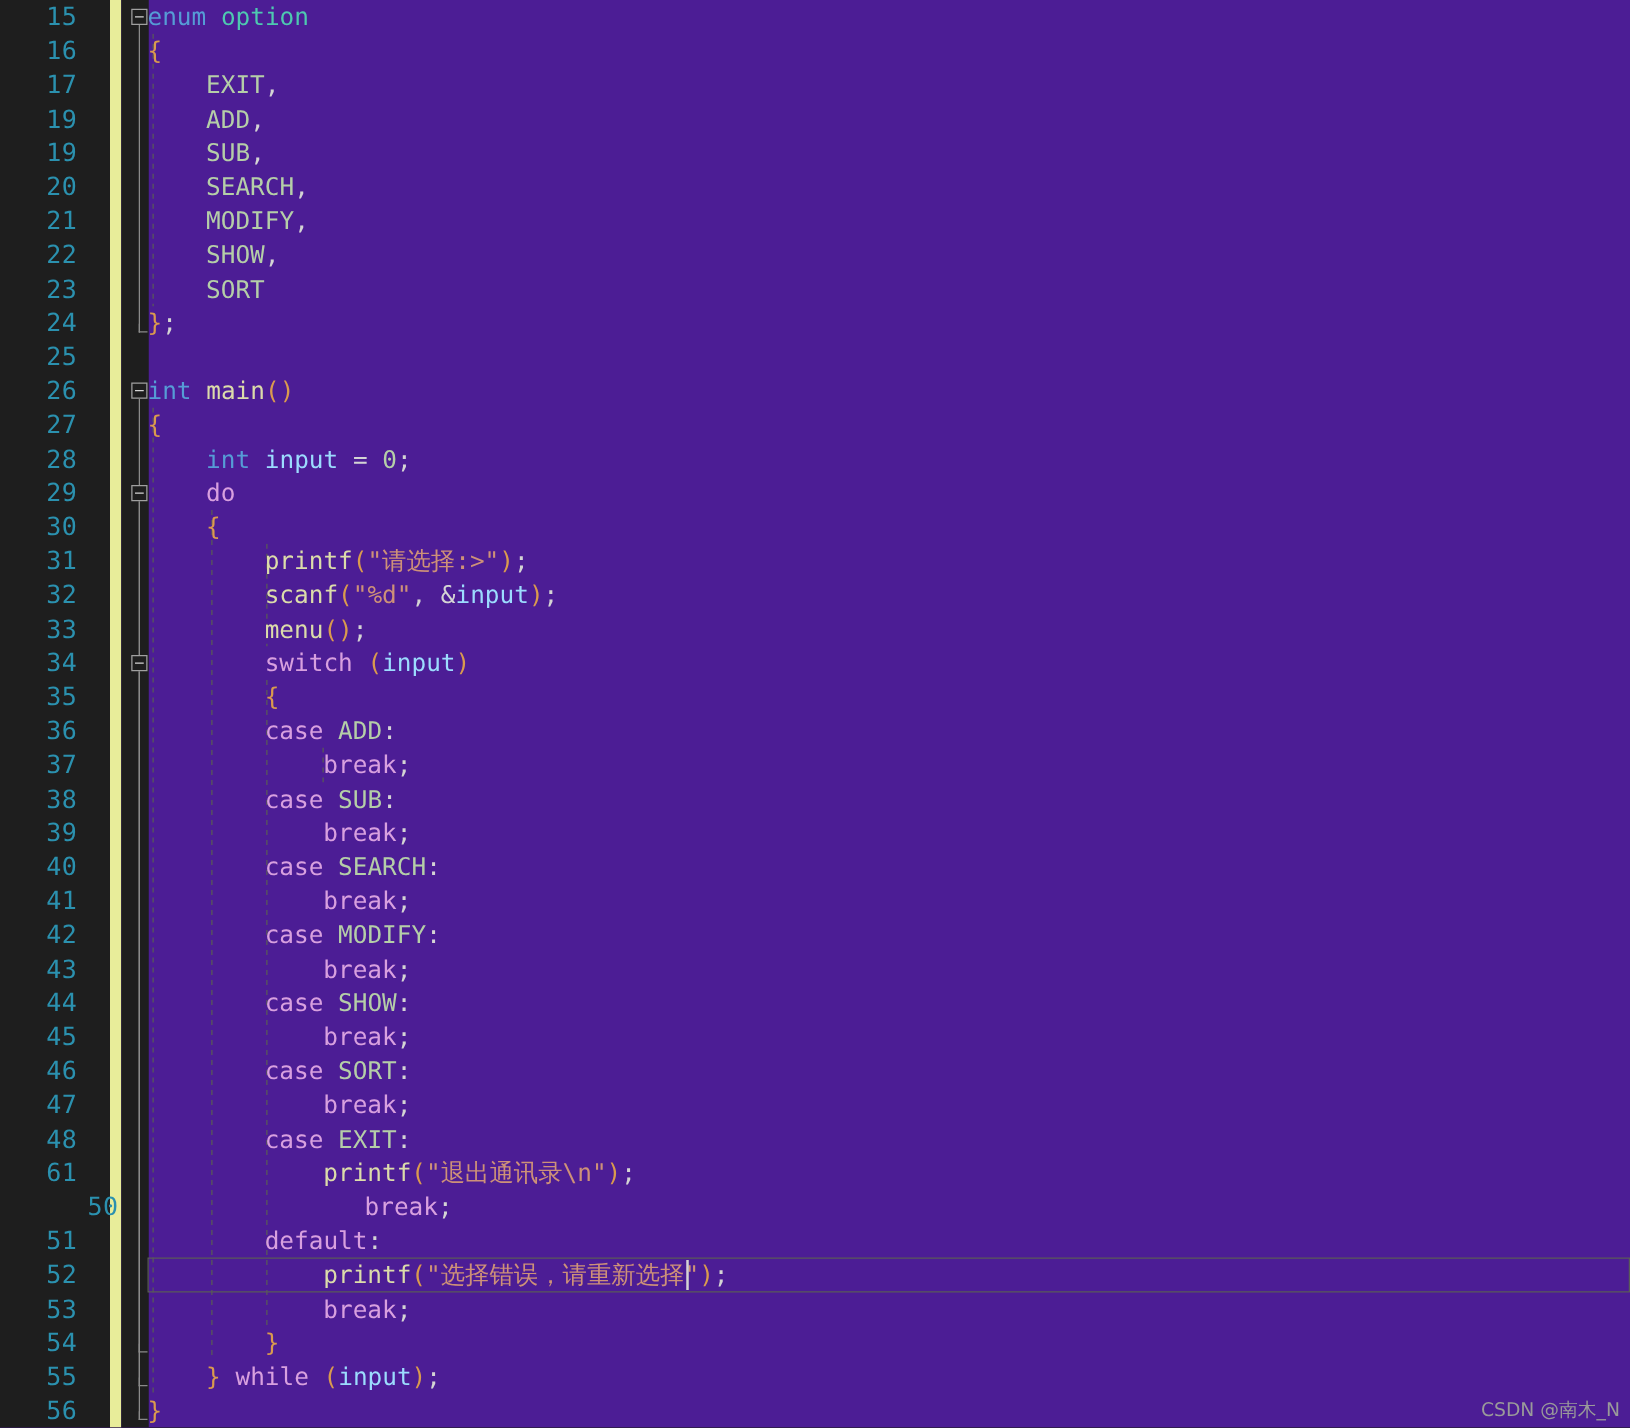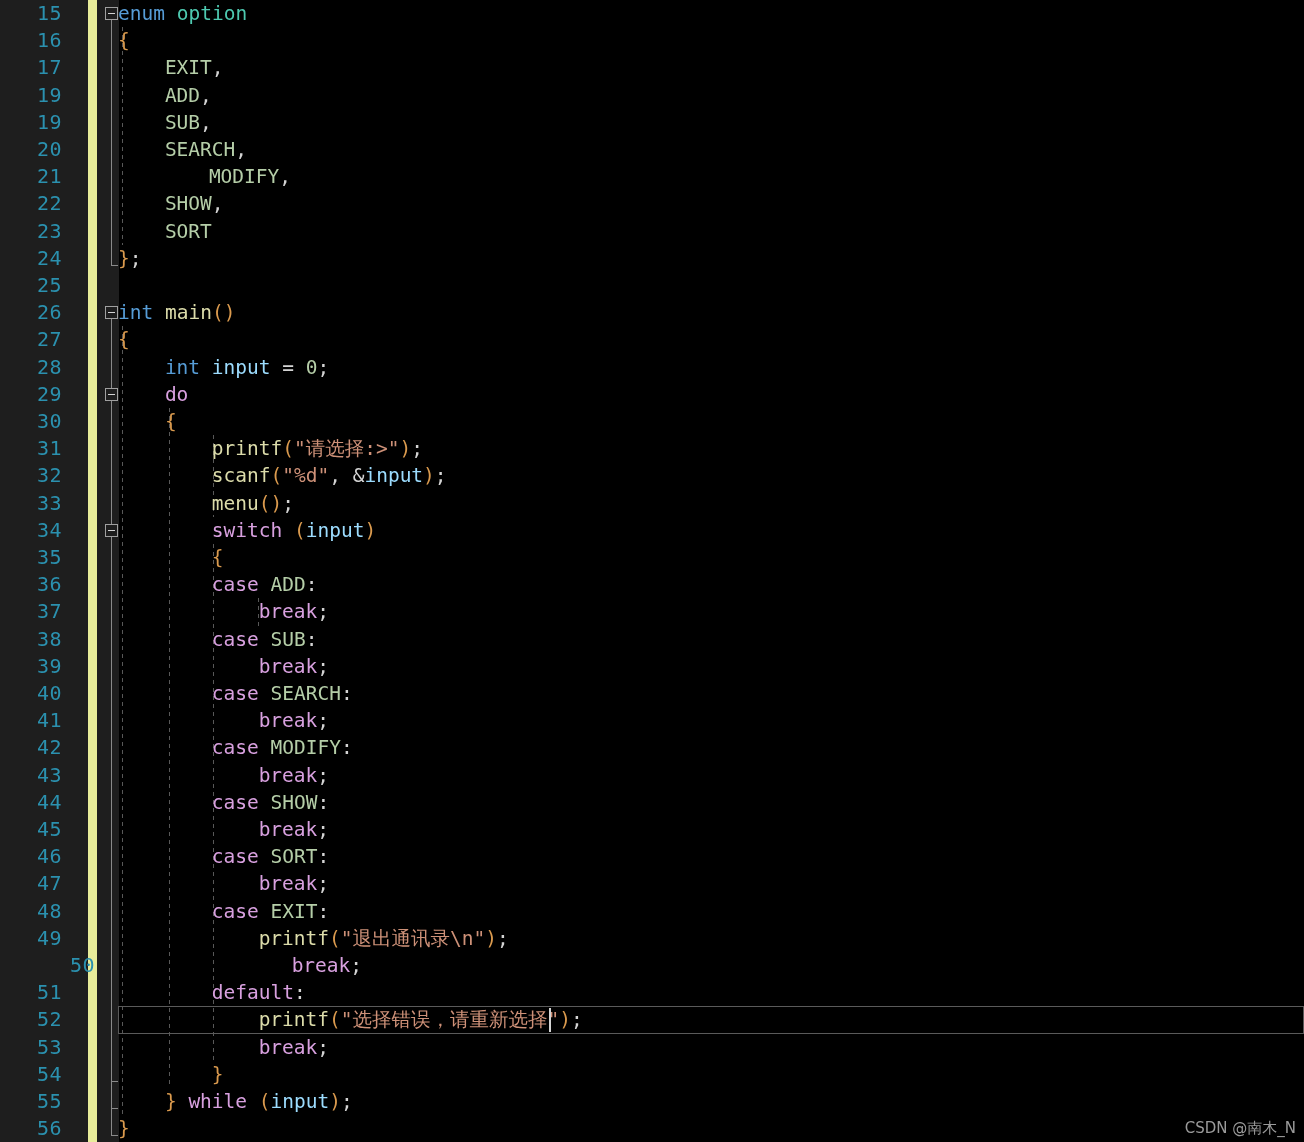--- a/index.html
+++ b/index.html
@@ -11,21 +11,21 @@
     width: 1304px;
     height: 1142px;
     overflow: hidden;
     font-family: "DejaVu Sans Mono", "Liberation Mono", monospace;
   }
 
   #editor {
     position: relative;
     width: 1304px;
     height: 1142px;
-    background: #000000;
+    background: #4c1d95;
   }
 
   
   .gutter-bg {
     position: absolute;
     left: 0; top: 0;
     width: 88px; height: 1142px;
     background: #1e1e1e;
   }
   .change-bar {
@@ -183,21 +183,21 @@
       <div class="foldcap" style="left: 111px; top: 1075px; height: 7px;"></div>
       <div class="foldbox" style="left: 105px; top: 523.8px;"></div>
     </div>
   <div id="rows-layer">
       <div class="row" style="top: 0px;"><div class="lineno">15</div><div class="code" style="left: 118px;"><span class="kw">enum</span><span class="punc"> </span><span class="type">option</span></div></div>
       <div class="row" style="top: 27.2px;"><div class="lineno">16</div><div class="code" style="left: 118px;"><span class="brk">{</span></div></div>
       <div class="row" style="top: 54.4px; padding-left: 23px;"><div class="lineno">17</div><div class="code" style="left: 164.88px;"><span class="const">EXIT</span><span class="punc">,</span></div></div>
       <div class="row" style="top: 81.6px;"><div class="lineno">19</div><div class="code" style="left: 164.88px;"><span class="const">ADD</span><span class="punc">,</span></div></div>
       <div class="row" style="top: 108.8px;"><div class="lineno">19</div><div class="code" style="left: 164.88px;"><span class="const">SUB</span><span class="punc">,</span></div></div>
       <div class="row" style="top: 136px;"><div class="lineno">20</div><div class="code" style="left: 164.88px;"><span class="const">SEARCH</span><span class="punc">,</span></div></div>
-      <div class="row" style="top: 163.2px;"><div class="lineno">21</div><div class="code" style="left: 164.88px; margin-left: 44px;"><span class="const">MODIFY</span><span class="punc">,</span></div></div>
+      <div class="row" style="top: 163.2px;"><div class="lineno">21</div><div class="code" style="left: 164.88px;"><span class="const">MODIFY</span><span class="punc">,</span></div></div>
       <div class="row" style="top: 190.4px;"><div class="lineno">22</div><div class="code" style="left: 164.88px;"><span class="const">SHOW</span><span class="punc">,</span></div></div>
       <div class="row" style="top: 217.6px;"><div class="lineno">23</div><div class="code" style="left: 164.88px;"><span class="const">SORT</span></div></div>
       <div class="row" style="top: 244.8px;"><div class="lineno">24</div><div class="code" style="left: 118px;"><span class="brk">}</span><span class="punc">;</span></div></div>
       <div class="row" style="top: 272px;"><div class="lineno">25</div><div class="code" style="left: 118px;"></div></div>
       <div class="row" style="top: 299.2px;"><div class="lineno">26</div><div class="code" style="left: 118px;"><span class="kw">int</span><span class="punc"> </span><span class="fn">main</span><span class="brk">(</span><span class="brk">)</span></div></div>
       <div class="row" style="top: 326.4px;"><div class="lineno">27</div><div class="code" style="left: 118px;"><span class="brk">{</span></div></div>
       <div class="row" style="top: 353.6px;"><div class="lineno">28</div><div class="code" style="left: 164.88px;"><span class="kw">int</span><span class="punc"> </span><span class="var">input</span><span class="punc"> = </span><span class="const">0</span><span class="punc">;</span></div></div>
       <div class="row" style="top: 380.8px;"><div class="lineno">29</div><div class="code" style="left: 164.88px;"><span class="ctl">do</span></div></div>
       <div class="row" style="top: 408px;"><div class="lineno">30</div><div class="code" style="left: 164.88px;"><span class="brk">{</span></div></div>
       <div class="row" style="top: 435.2px; padding-left: 28px;"><div class="lineno">31</div><div class="code" style="left: 211.76px;"><span class="fn">printf</span><span class="brk">(</span><span class="str">"请选择:&gt;"</span><span class="brk">)</span><span class="punc">;</span></div></div>
@@ -211,21 +211,21 @@
       <div class="row" style="top: 652.8px;"><div class="lineno">39</div><div class="code" style="left: 258.64px;"><span class="ctl">break</span><span class="punc">;</span></div></div>
       <div class="row" style="top: 680px;"><div class="lineno">40</div><div class="code" style="left: 211.76px;"><span class="ctl">case</span><span class="punc"> </span><span class="const">SEARCH</span><span class="punc">:</span></div></div>
       <div class="row" style="top: 707.2px;"><div class="lineno">41</div><div class="code" style="left: 258.64px;"><span class="ctl">break</span><span class="punc">;</span></div></div>
       <div class="row" style="top: 734.4px;"><div class="lineno">42</div><div class="code" style="left: 211.76px;"><span class="ctl">case</span><span class="punc"> </span><span class="const">MODIFY</span><span class="punc">:</span></div></div>
       <div class="row" style="top: 761.6px;"><div class="lineno">43</div><div class="code" style="left: 258.64px;"><span class="ctl">break</span><span class="punc">;</span></div></div>
       <div class="row" style="top: 788.8px;"><div class="lineno">44</div><div class="code" style="left: 211.76px;"><span class="ctl">case</span><span class="punc"> </span><span class="const">SHOW</span><span class="punc">:</span></div></div>
       <div class="row" style="top: 816px;"><div class="lineno">45</div><div class="code" style="left: 258.64px;"><span class="ctl">break</span><span class="punc">;</span></div></div>
       <div class="row" style="top: 843.2px;"><div class="lineno">46</div><div class="code" style="left: 211.76px;"><span class="ctl">case</span><span class="punc"> </span><span class="const">SORT</span><span class="punc">:</span></div></div>
       <div class="row" style="top: 870.4px;"><div class="lineno">47</div><div class="code" style="left: 258.64px;"><span class="ctl">break</span><span class="punc">;</span></div></div>
       <div class="row" style="top: 897.6px;"><div class="lineno">48</div><div class="code" style="left: 211.76px;"><span class="ctl">case</span><span class="punc"> </span><span class="const">EXIT</span><span class="punc">:</span></div></div>
-      <div class="row" style="top: 924.8px;"><div class="lineno">49</div><div class="code" style="left: 258.64px;"><span class="fn">printf</span><span class="brk">(</span><span class="str">"退出通讯录\n"</span><span class="brk">)</span><span class="punc">;</span></div></div>
+      <div class="row" style="top: 924.8px;"><div class="lineno">61</div><div class="code" style="left: 258.64px;"><span class="fn">printf</span><span class="brk">(</span><span class="str">"退出通讯录\n"</span><span class="brk">)</span><span class="punc">;</span></div></div>
       <div class="row" style="top: 952px; margin-left: 33px;"><div class="lineno">50</div><div class="code" style="left: 258.64px;"><span class="ctl">break</span><span class="punc">;</span></div></div>
       <div class="row" style="top: 979.2px;"><div class="lineno">51</div><div class="code" style="left: 211.76px;"><span class="ctl">default</span><span class="punc">:</span></div></div>
       <div class="row" style="top: 1006.4px;"><div class="lineno">52</div><div class="code" style="left: 258.64px;"><span class="fn">printf</span><span class="brk">(</span><span class="str">"选择错误，请重新选择"</span><span class="brk">)</span><span class="punc">;</span></div></div>
       <div class="row" style="top: 1033.6px;"><div class="lineno">53</div><div class="code" style="left: 258.64px;"><span class="ctl">break</span><span class="punc">;</span></div></div>
       <div class="row" style="top: 1060.8px;"><div class="lineno">54</div><div class="code" style="left: 211.76px;"><span class="brk">}</span></div></div>
       <div class="row" style="top: 1088px;"><div class="lineno">55</div><div class="code" style="left: 164.88px;"><span class="brk">}</span><span class="punc"> </span><span class="ctl">while</span><span class="punc"> </span><span class="brk">(</span><span class="var">input</span><span class="brk">)</span><span class="punc">;</span></div></div>
       <div class="row" style="top: 1115.2px;"><div class="lineno">56</div><div class="code" style="left: 118px;"><span class="brk">}</span></div></div>
     </div>
   <div id="overlay-layer">
       <div class="current-line" style="top: 1006.4px;"></div>

